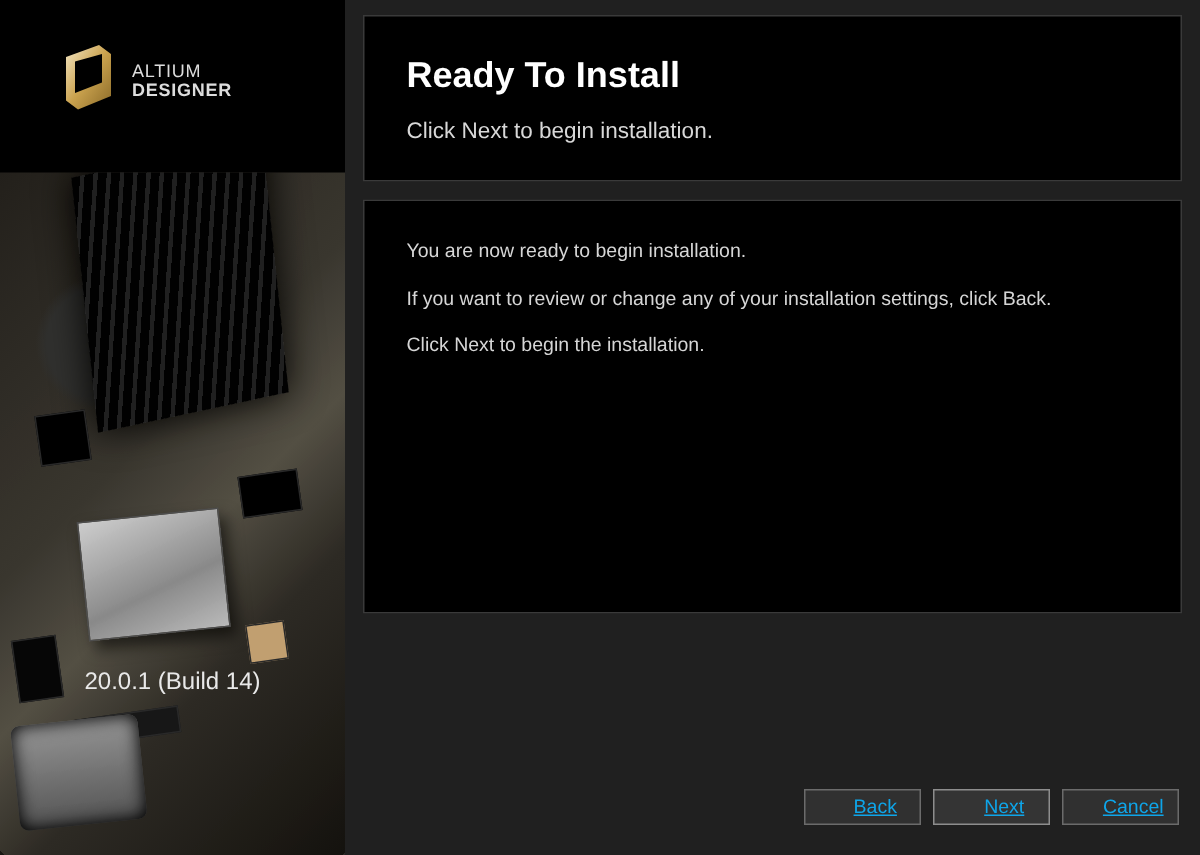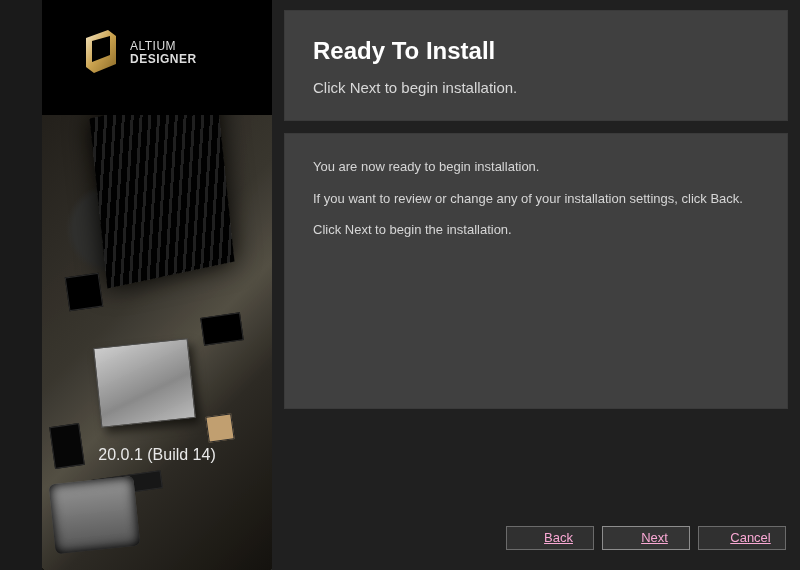--- a/index.html
+++ b/index.html
@@ -3,21 +3,20 @@
 <meta charset="utf-8">
 <style>
   * { box-sizing: border-box; margin: 0; padding: 0; }
   html, body { width: 800px; height: 570px; overflow: hidden; font-family: "Segoe UI", Arial, sans-serif; }
   body { background: #1a1a1a; display: flex; }
 
   
   .sidebar {
     width: 230px; height: 472px; position: relative;
     background: #000;
-    margin-left: 42px;
   }
   .logo-block {
     position: absolute; top: 28px; left: 38px; display: flex; align-items: center; gap: 10px;
   }
   .brand-text { color: #ddd; font-size: 12px; line-height: 1.05; font-weight: 400; letter-spacing: 0.5px; }
   .brand-text b { font-weight: 700; }
   .version {
     position: absolute; bottom: 8px; left: 0; width: 100%; text-align: center;
     color: #e9e9e9; font-size: 16px;
   }
@@ -58,21 +57,21 @@
   .port{position:absolute; bottom:20px; left:10px; width:85px; height:70px;
         background:linear-gradient(#9a9a9a,#5b5b5b); border-radius:6px;
         transform:rotate(-6deg); box-shadow:inset 0 0 12px #000}
 
   
   .main {
     flex: 1; height: 570px; background: #202020; position: relative;
     padding: 10px 12px 12px 12px;
   }
   .panel {
-    background: #404040; border: 1px solid #3a3a3a;
+    background: #000000; border: 1px solid #3a3a3a;
   }
   .header-panel {
     padding: 26px 28px 24px 28px;
   }
   .title {
     color: #fff; font-size: 24px; font-weight: 700; margin-bottom: 14px;
   }
   .subtitle {
     color: #d8d8d8; font-size: 15px;
   }
@@ -81,22 +80,22 @@
     color: #d6d6d6; font-size: 13px; line-height: 1.35;
   }
   .body-panel p { margin-bottom: 14px; }
 
   .footer {
     position: absolute; left: 12px; right: 12px; bottom: 12px;
     display: flex; justify-content: flex-end; gap: 8px;
     padding: 8px 2px;
   }
   .btn {
-    width: 88px; height: 24px; line-height: 22px; text-align: center;
-    background: #303030; color: #f9a8d4; font-size: 13px;
+    width: 78px; height: 24px; line-height: 22px; text-align: center;
+    background: #303030; color: #0ea5e9; font-size: 13px;
     border: 1px solid #6b6b6b; cursor: pointer; user-select: none; padding-left: 17px;
   }
   .btn.primary { border-color: #8d8d8d; background:#343434; }
   .btn .u { text-decoration: underline; }
 </style>
 </head>
 <body>
 
 <div class="sidebar">
   <div class="logo-block">

